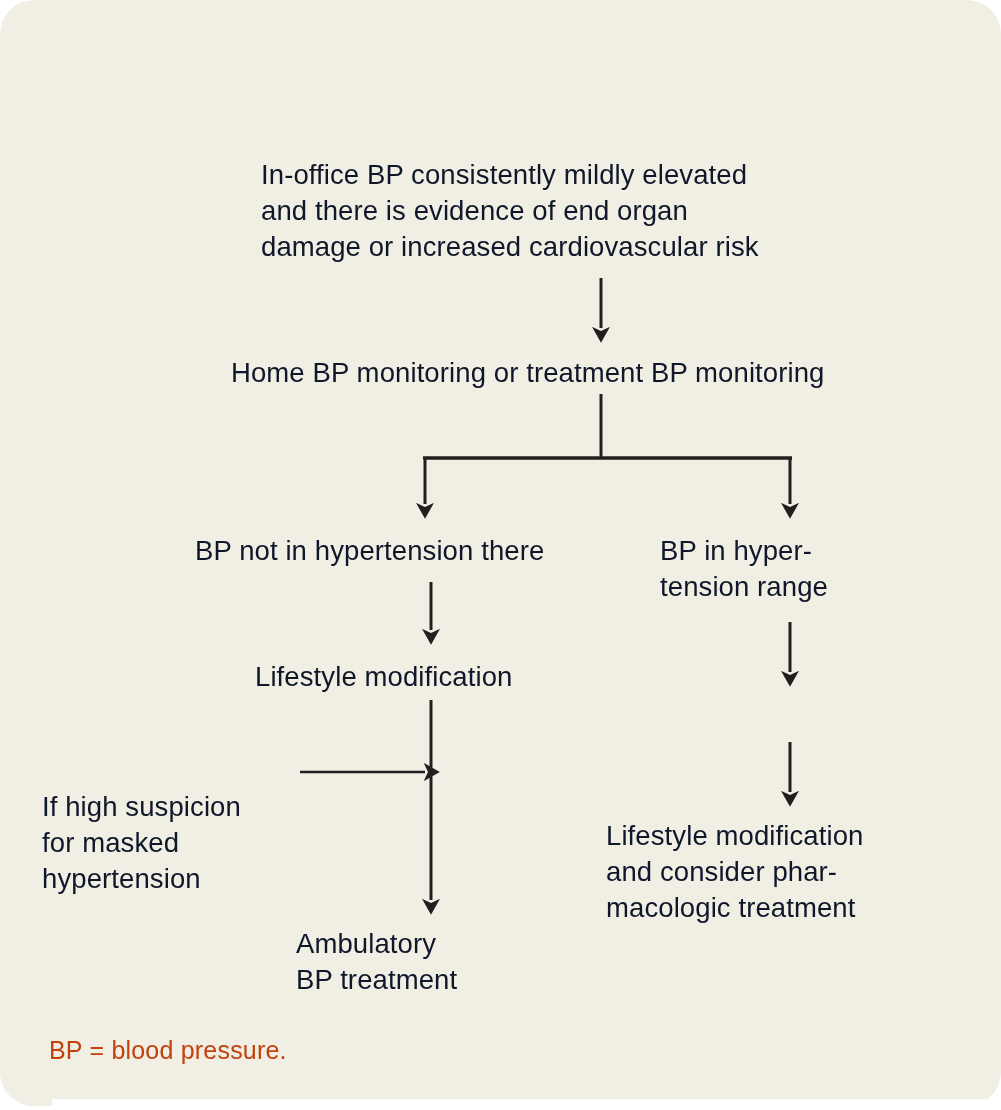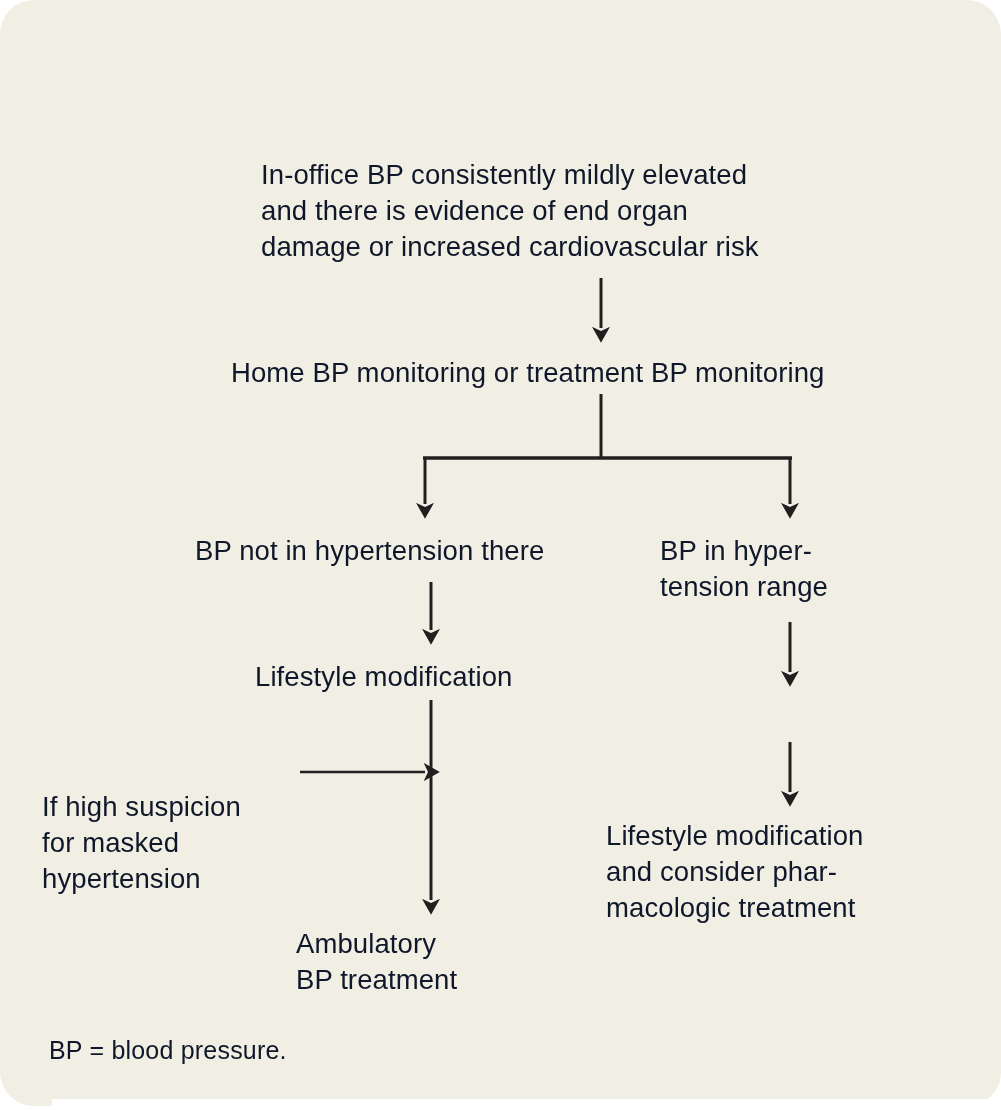--- a/index.html
+++ b/index.html
@@ -60,21 +60,21 @@
   .node-suspicion { left: 42px;  top: 789px; width: 260px; }
   .node-ambul     { left: 296px; top: 926px; width: 275px; }
   .node-masked    { left: 620px; top: 698px; width: 345px; }
   .node-rx        { left: 606px; top: 818px; width: 370px; }
 
   .footnote {
     position: absolute;
     left: 49px;
     top: 1036px;
     font-size: 25px;
-    color: #0f172a;
+    color: #c2410c;
     letter-spacing: 0.2px;
   }
 </style>
 </head>
 <body>
 
 <div id="figure-panel">
 
   <svg id="flow-svg" viewBox="0 0 1001 1106">
     <defs>

